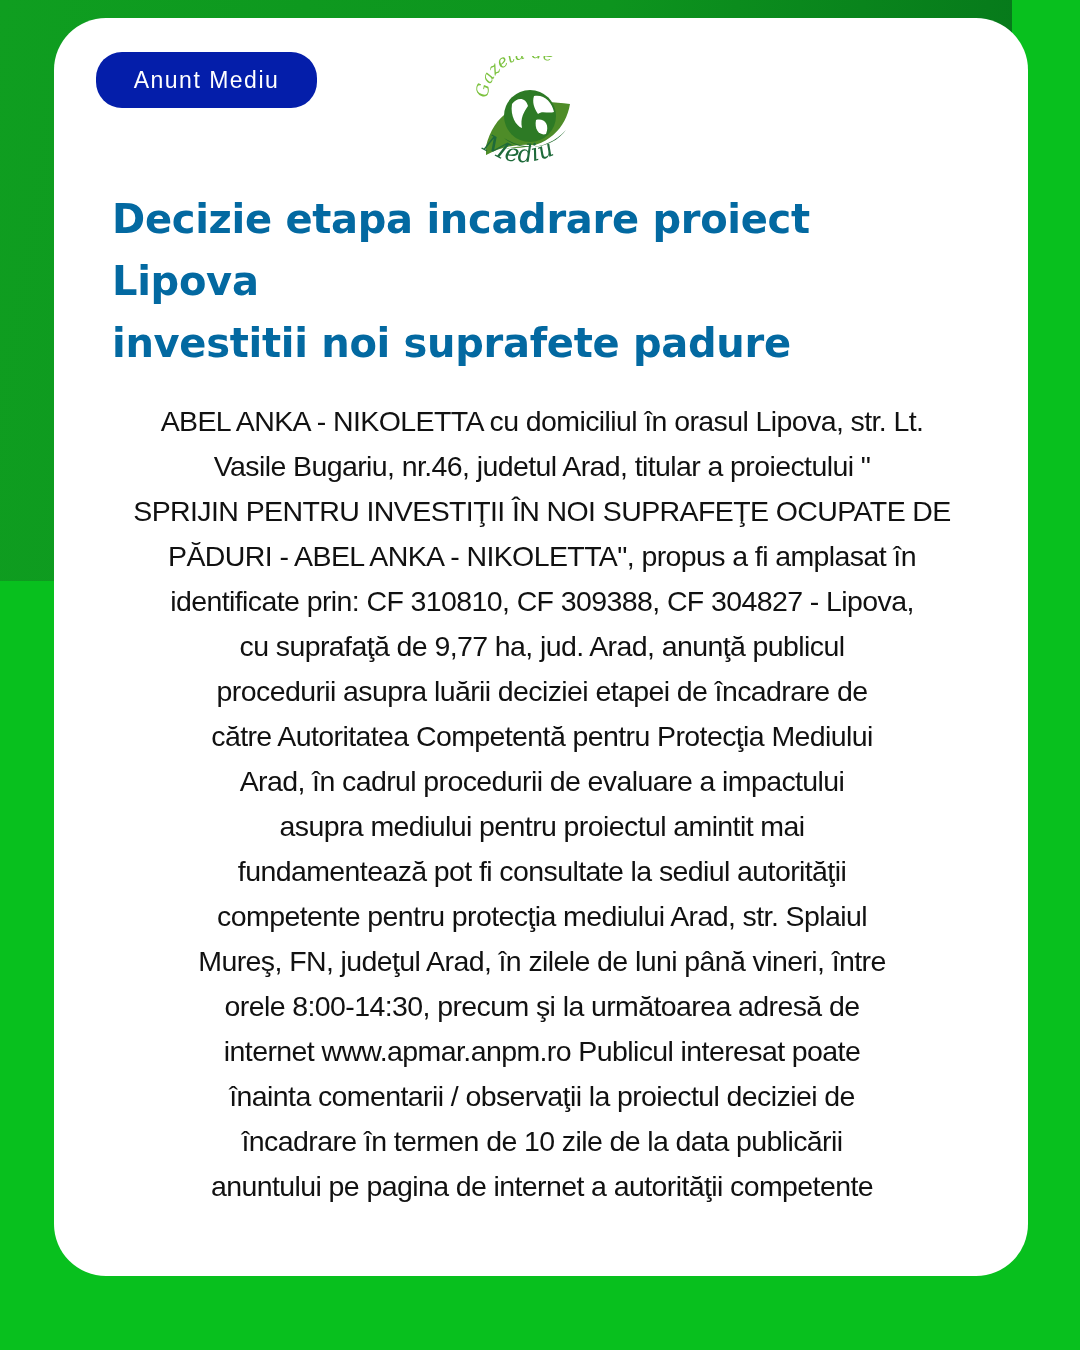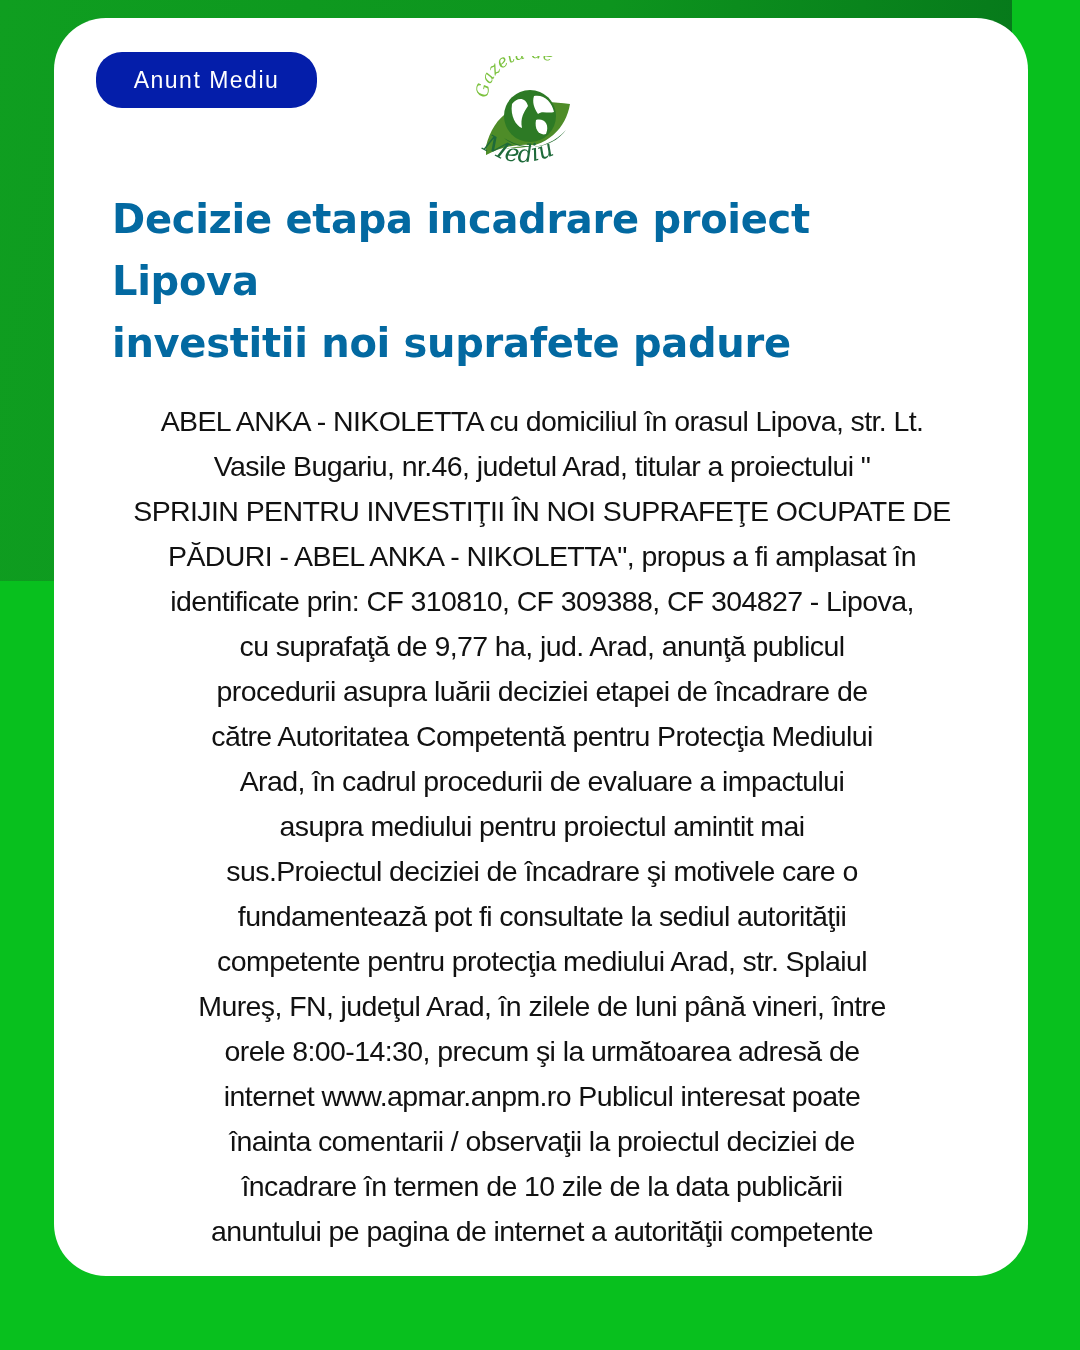--- a/index.html
+++ b/index.html
@@ -99,21 +99,20 @@
     <span class="line">ABEL ANKA - NIKOLETTA cu domiciliul în orasul Lipova, str. Lt.</span>
     <span class="line">Vasile Bugariu, nr.46, judetul Arad, titular a proiectului "</span>
     <span class="line">SPRIJIN PENTRU INVESTIŢII ÎN NOI SUPRAFEŢE OCUPATE DE</span>
     <span class="line">PĂDURI - ABEL ANKA - NIKOLETTA", propus a fi amplasat în</span>
     <span class="line">identificate prin: CF 310810, CF 309388, CF 304827 - Lipova,</span>
     <span class="line">cu suprafaţă de 9,77 ha, jud. Arad, anunţă publicul</span>
     <span class="line">procedurii asupra luării deciziei etapei de încadrare de</span>
     <span class="line">către Autoritatea Competentă pentru Protecţia Mediului</span>
     <span class="line">Arad, în cadrul procedurii de evaluare a impactului</span>
     <span class="line">asupra mediului pentru proiectul amintit mai</span>
-    <span class="line">sus.Proiectul deciziei de încadrare şi motivele care o</span>
     <span class="line">fundamentează pot fi consultate la sediul autorităţii</span>
     <span class="line">competente pentru protecţia mediului Arad, str. Splaiul</span>
     <span class="line">Mureş, FN, judeţul Arad, în zilele de luni până vineri, între</span>
     <span class="line">orele 8:00-14:30, precum şi la următoarea adresă de</span>
     <span class="line">internet www.apmar.anpm.ro Publicul interesat poate</span>
     <span class="line">înainta comentarii / observaţii la proiectul deciziei de</span>
     <span class="line">încadrare în termen de 10 zile de la data publicării</span>
     <span class="line">anuntului pe pagina de internet a autorităţii competente</span>
   </div>
 

